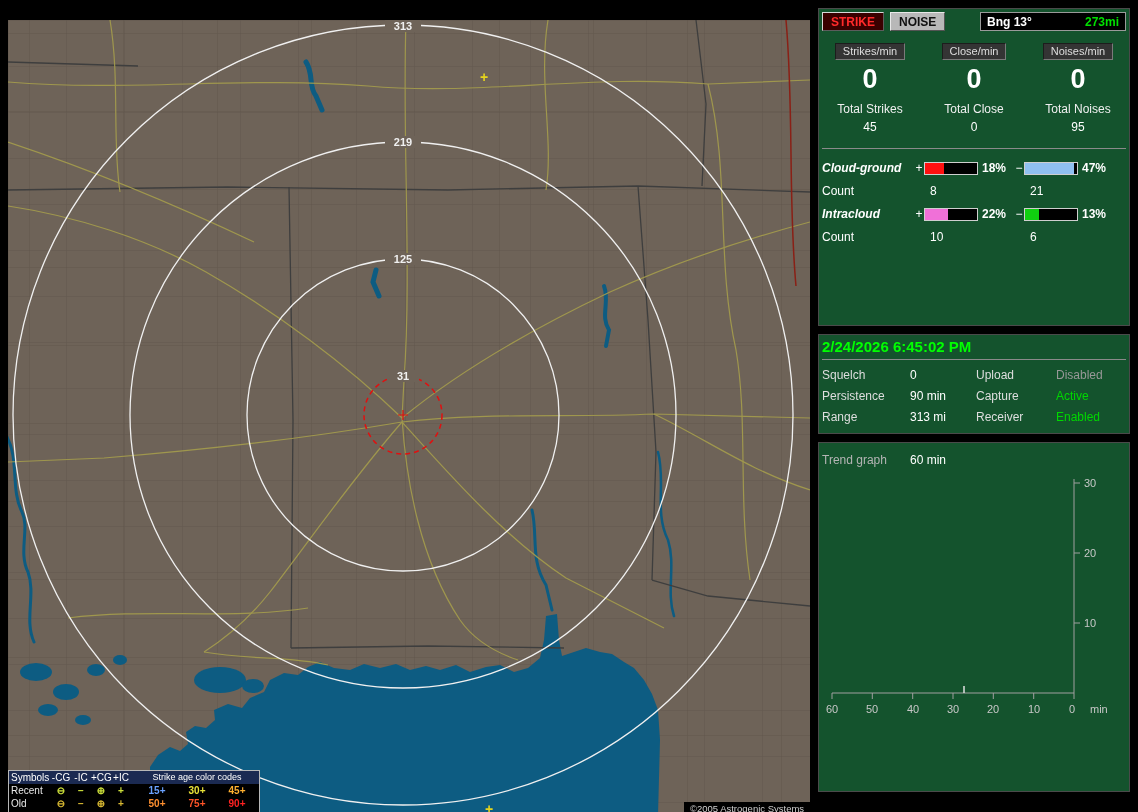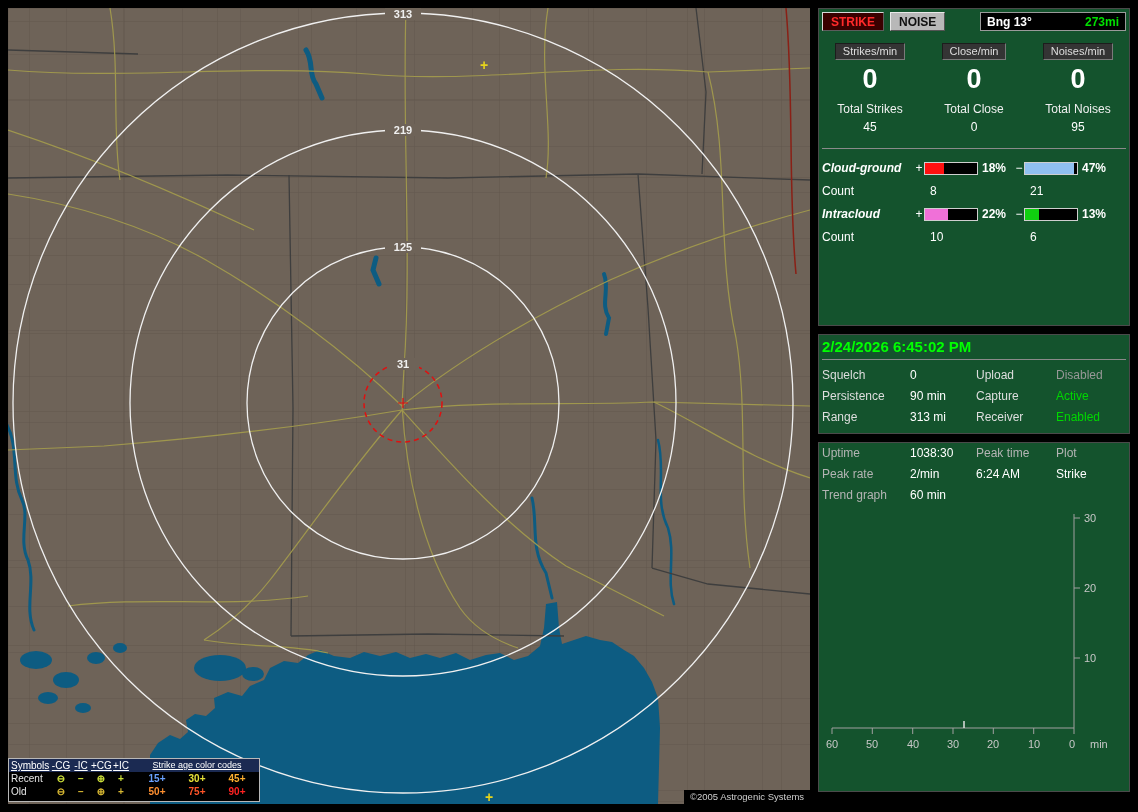--- a/index.html
+++ b/index.html
@@ -1,27 +1,27 @@
 <!DOCTYPE html>
 <html><head>
 <meta charset="utf-8">
 <style>
   html,body{margin:0;padding:0;background:#000;}
   #screen{position:relative;width:1138px;height:812px;background:#000;overflow:hidden;
           font-family:"Liberation Sans",sans-serif;}
   
-  #map-wrap{position:absolute;left:8px;top:8px;width:802px;height:592px;background:#6e6358;}
+  #map-wrap{position:absolute;left:8px;top:20px;width:802px;height:592px;background:#6e6358;}
   #map-wrap svg{display:block;}
   
   .legend{position:absolute;left:0px;top:750px;width:252px;height:44px;background:#000;
           border:1px solid #b8b8b8;font-size:10px;color:#e8e8e8;box-sizing:border-box;}
   .lg-grid{display:grid;grid-template-columns:42px 20px 20px 20px 20px 6px 40px 40px 40px;
            line-height:13px;height:13px;align-items:center;}
   .lg-head{background:#1b2a52;color:#fff;}
-  .lg-head span{text-align:center;text-decoration:underline;}
+  .lg-head span{text-align:center;}
   .lg-head .lg-first{text-align:left;padding-left:2px;}
   .lg-age-title{grid-column:7 / span 3;font-size:9px;text-align:center;}
   .lg-label{text-align:left;padding-left:2px;color:#e8e8e8;}
   .sym{text-align:center;font-weight:bold;}
   .sym-recent{color:#cde03a;}
   .sym-old{color:#d8b832;}
   .age{text-align:center;font-weight:bold;}
   
   .copyright{position:absolute;left:676px;top:782px;width:126px;height:14px;background:#000;
              color:#cfcfcf;font-size:9.5px;line-height:14px;text-align:center;}
@@ -309,31 +309,20 @@
         <span class="s-val" style="color: rgb(0, 216, 0);">Active</span>
 
         <span class="s-label">Range</span>
         <span class="s-val">313 mi</span>
         <span class="s-label">Receiver</span>
         <span class="s-val" style="color: rgb(0, 216, 0);">Enabled</span>
       </div>
     </div>
 
     <div class="box" id="box-c">
-      <div class="stat-grid">
-        <span class="g-label">Uptime</span>
-        <span class="s-val">1038:30</span>
-        <span class="g-label">Peak time</span>
-        <span class="g-label">Plot</span>
-
-        <span class="g-label">Peak rate</span>
-        <span class="s-val">2/min</span>
-        <span class="s-val">6:24 AM</span>
-        <span class="s-val">Strike</span>
-      </div>
       <div class="trend-row">
         <span class="g-label">Trend graph</span>
         <span class="s-val">60 min</span>
       </div>
 
       <svg class="chart" width="300" height="252" viewBox="0 0 300 252">
 
         <line class="axis" x1="252" y1="8" x2="252" y2="222"></line>
         <line class="axis" x1="10" y1="222" x2="252" y2="222"></line>
 

